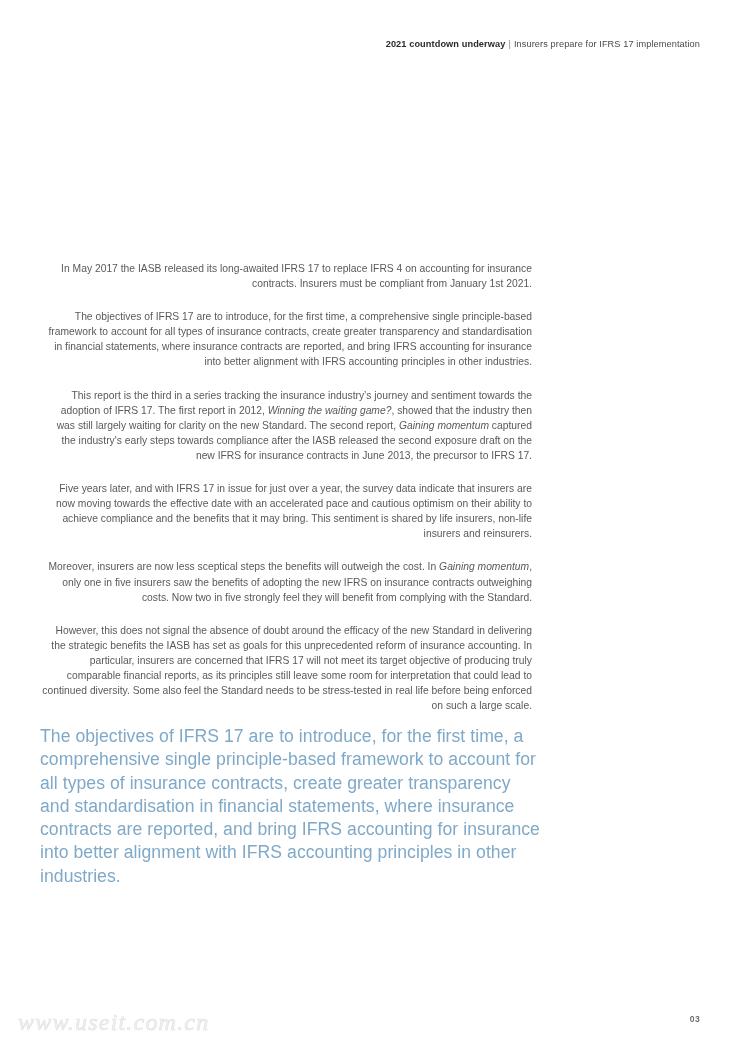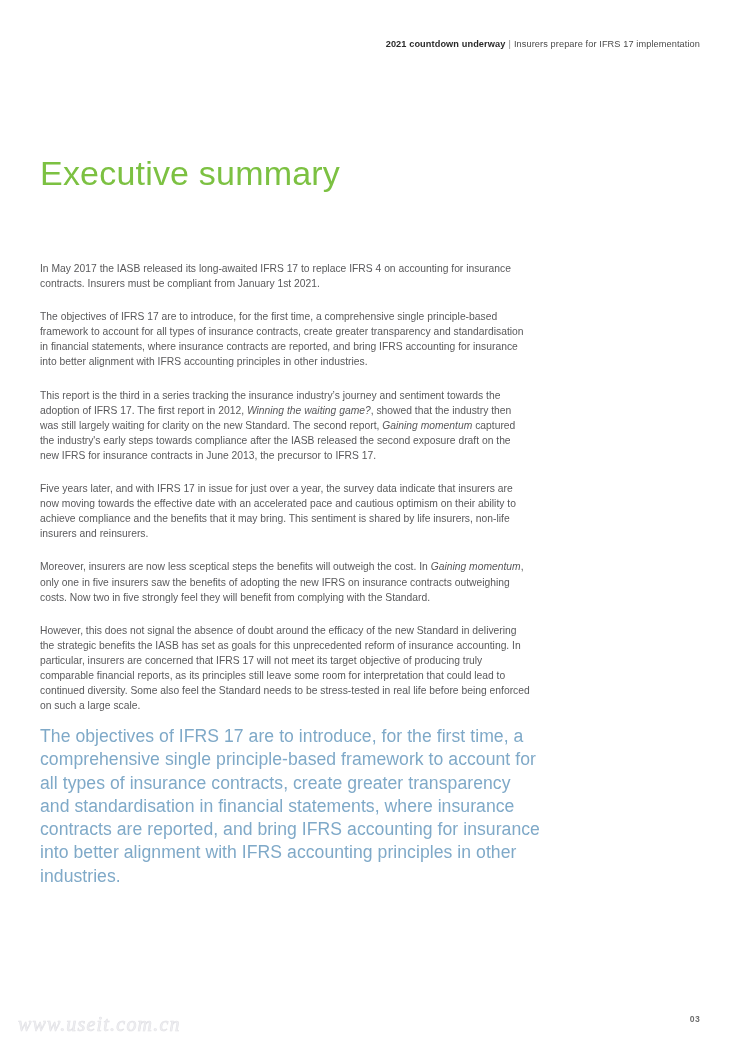--- a/index.html
+++ b/index.html
@@ -63,21 +63,21 @@
     top: 261px;
     width: 492px;
   }
 
   .body-copy p {
     margin: 0 0 18px 0;
     font-size: 10.3px;
     line-height: 15.1px;
     color: #59595b;
     letter-spacing: 0.01px;
-    text-align: left;
+    text-align: right;
   }
 
   .body-copy p:last-child {
     margin-bottom: 12px;
   }
 
   .body-copy i {
     font-style: italic;
   }
 
@@ -103,42 +103,41 @@
     font-size: 8.6px;
     color: #6d6d6d;
     letter-spacing: 0.3px;
     font-weight: bold;
   }
 
   .watermark {
     position: absolute;
     left: 18px;
     bottom: 16px;
-    font-size: 20px;
+    font-size: 24px;
     font-family: "Liberation Serif", serif;
     font-style: italic;
     letter-spacing: 1.2px;
     color: transparent;
     -webkit-text-stroke: 0.7px #e2e2e6;
     text-shadow: 0 0 0 #f0f0f3;
     opacity: 0.95;
     white-space: nowrap;
     user-select: none;
   }
 </style>
 </head>
 <body>
 
 <div class="page">
 
   <div class="running-header">
     <span class="rh-bold">2021 countdown underway</span><span class="rh-sep">|</span><span class="rh-rest">Insurers prepare for IFRS 17 implementation</span>
   </div>
 
-  <h1 class="page-title">Executive summary</h1>
 
   <div class="body-copy">
 
     <p>In May 2017 the IASB released its long-awaited IFRS 17 to replace IFRS 4 on accounting for insurance contracts. Insurers must be compliant from January 1st 2021.</p>
 
     <p>The objectives of IFRS 17 are to introduce, for the first time, a comprehensive single principle-based framework to account for all types of insurance contracts, create greater transparency and standardisation in financial statements, where insurance contracts are reported, and bring IFRS accounting for insurance into better alignment with IFRS accounting principles in other industries.</p>
 
     <p><span>This report is the third in a series tracking the insurance industry’s journey and sentiment towards the adoption of IFRS 17. The first report in 2012, </span><i>Winning the waiting game?</i><span>, showed that the industry then was still largely waiting for clarity on the new Standard. The second report, </span><i>Gaining momentum</i><span> captured the industry's early steps towards compliance after the IASB released the second exposure draft on the new IFRS for insurance contracts in June 2013, the precursor to IFRS 17.</span></p>
 
     <p>Five years later, and with IFRS 17 in issue for just over a year, the survey data indicate that insurers are now moving towards the effective date with an accelerated pace and cautious optimism on their ability to achieve compliance and the benefits that it may bring. This sentiment is shared by life insurers, non-life insurers and reinsurers.</p>

